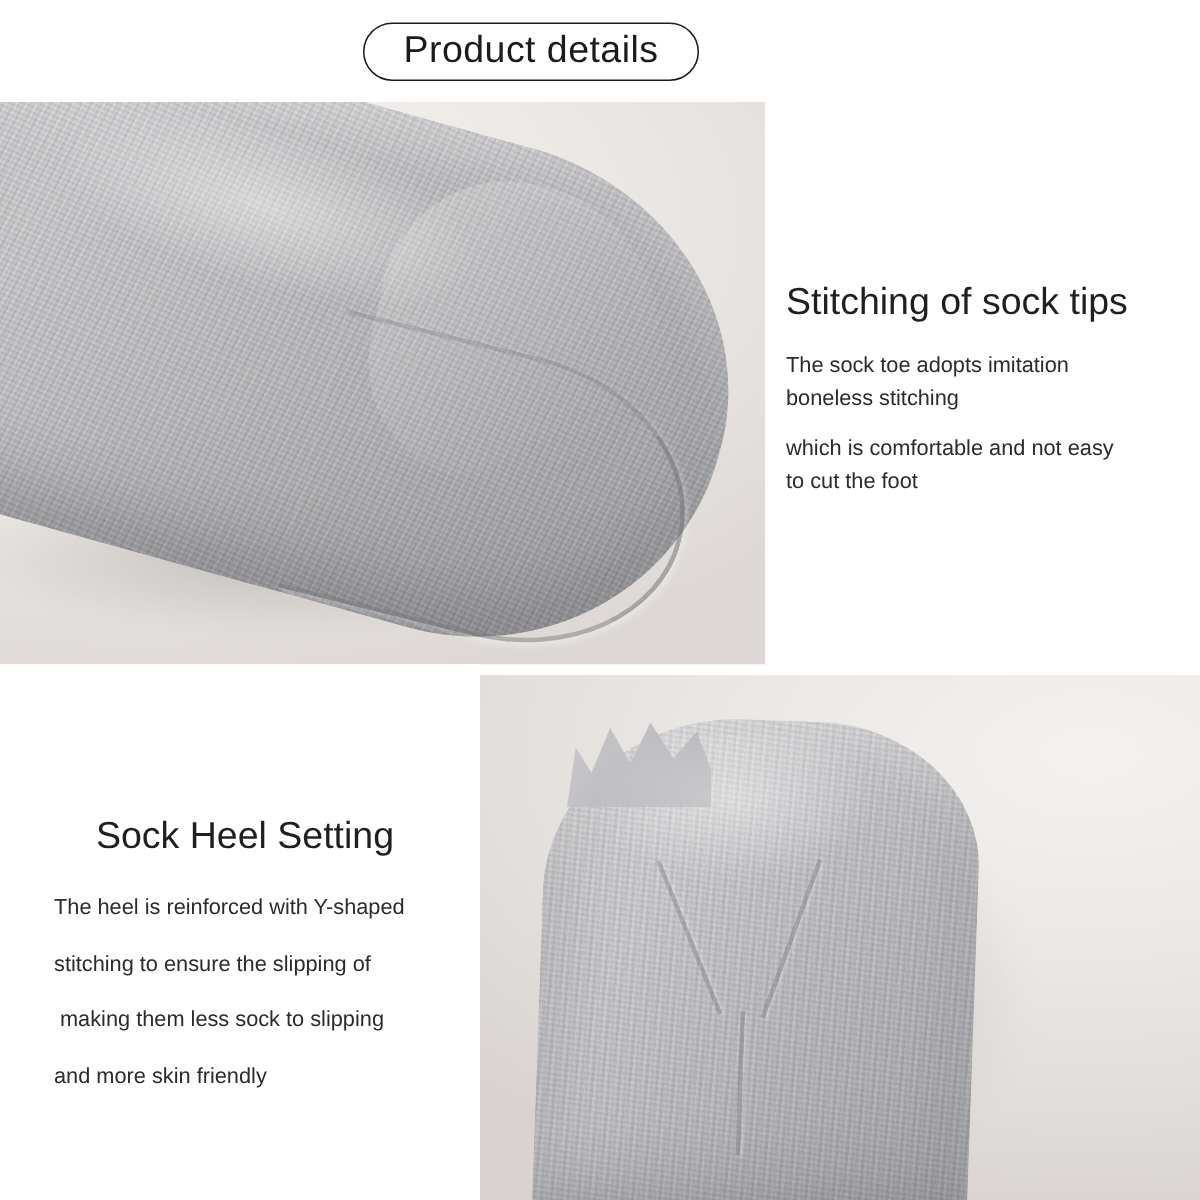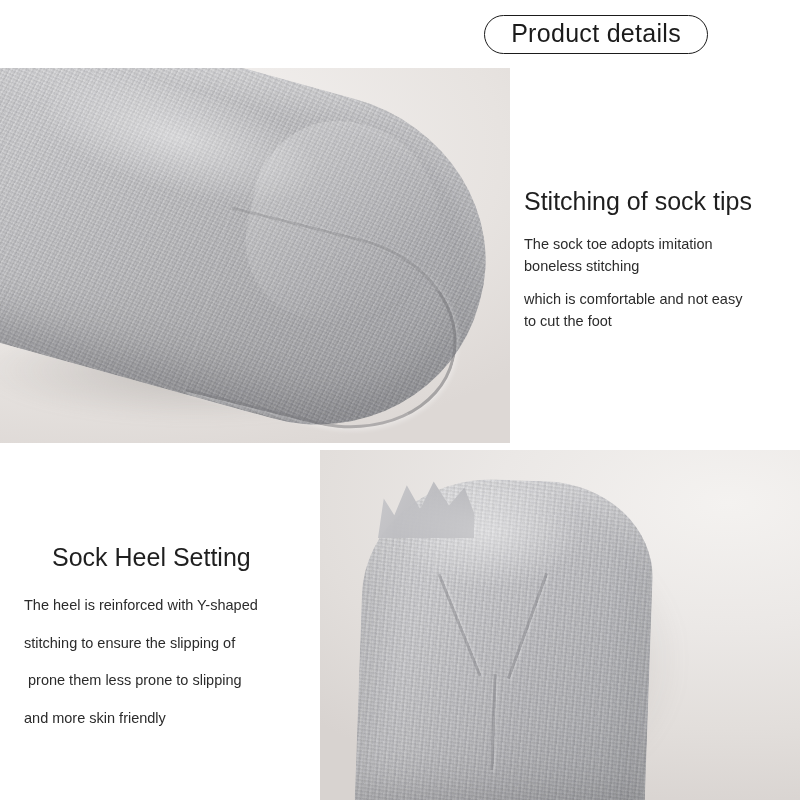--- a/index.html
+++ b/index.html
@@ -22,21 +22,21 @@
 
   
   .header {
     position: absolute;
     left: 0;
     top: 0;
     width: 708px;
     height: 68px;
     display: flex;
     align-items: center;
-    justify-content: flex-end;
+    justify-content: center;
     background: #ffffff;
     z-index: 5;
   }
   .header-badge {
     border: 1.6px solid #1b1b1b;
     border-radius: 999px;
     padding: 5px 26px 7px 26px;
     background: #ffffff;
   }
   .header-badge span {
@@ -167,21 +167,21 @@
   
   .caption-bottom {
     left: 0;
     top: 443px;
     width: 320px;
     height: 357px;
     background: #ffffff;
   }
   .caption-bottom .inner {
     position: absolute;
-    left: 24px;
+    left: 36px;
     top: 100px;
     width: 300px;
   }
   .caption-bottom .cap-title {
     font-size: 25px;
     margin-left: 28px;
   }
   .caption-bottom .cap-body {
     margin-top: 22px;
   }
@@ -334,21 +334,21 @@
       </div>
     </div>
   </div>
 
   <div class="panel caption-bottom">
     <div class="inner">
       <div class="cap-title">Sock Heel Setting</div>
       <div class="cap-body">
         <div class="cap-line">The heel is reinforced with Y-shaped</div>
         <div class="cap-line">stitching to ensure the slipping of</div>
-        <div class="cap-line gap">prone them less prone to slipping</div>
+        <div class="cap-line gap">making them less sock to slipping</div>
         <div class="cap-line">and more skin friendly</div>
       </div>
     </div>
   </div>
 
   <div class="panel photo-heel">
     <div class="heel-shadow"></div>
     <div class="heel-body">
       <div class="knit"></div>
     </div>

